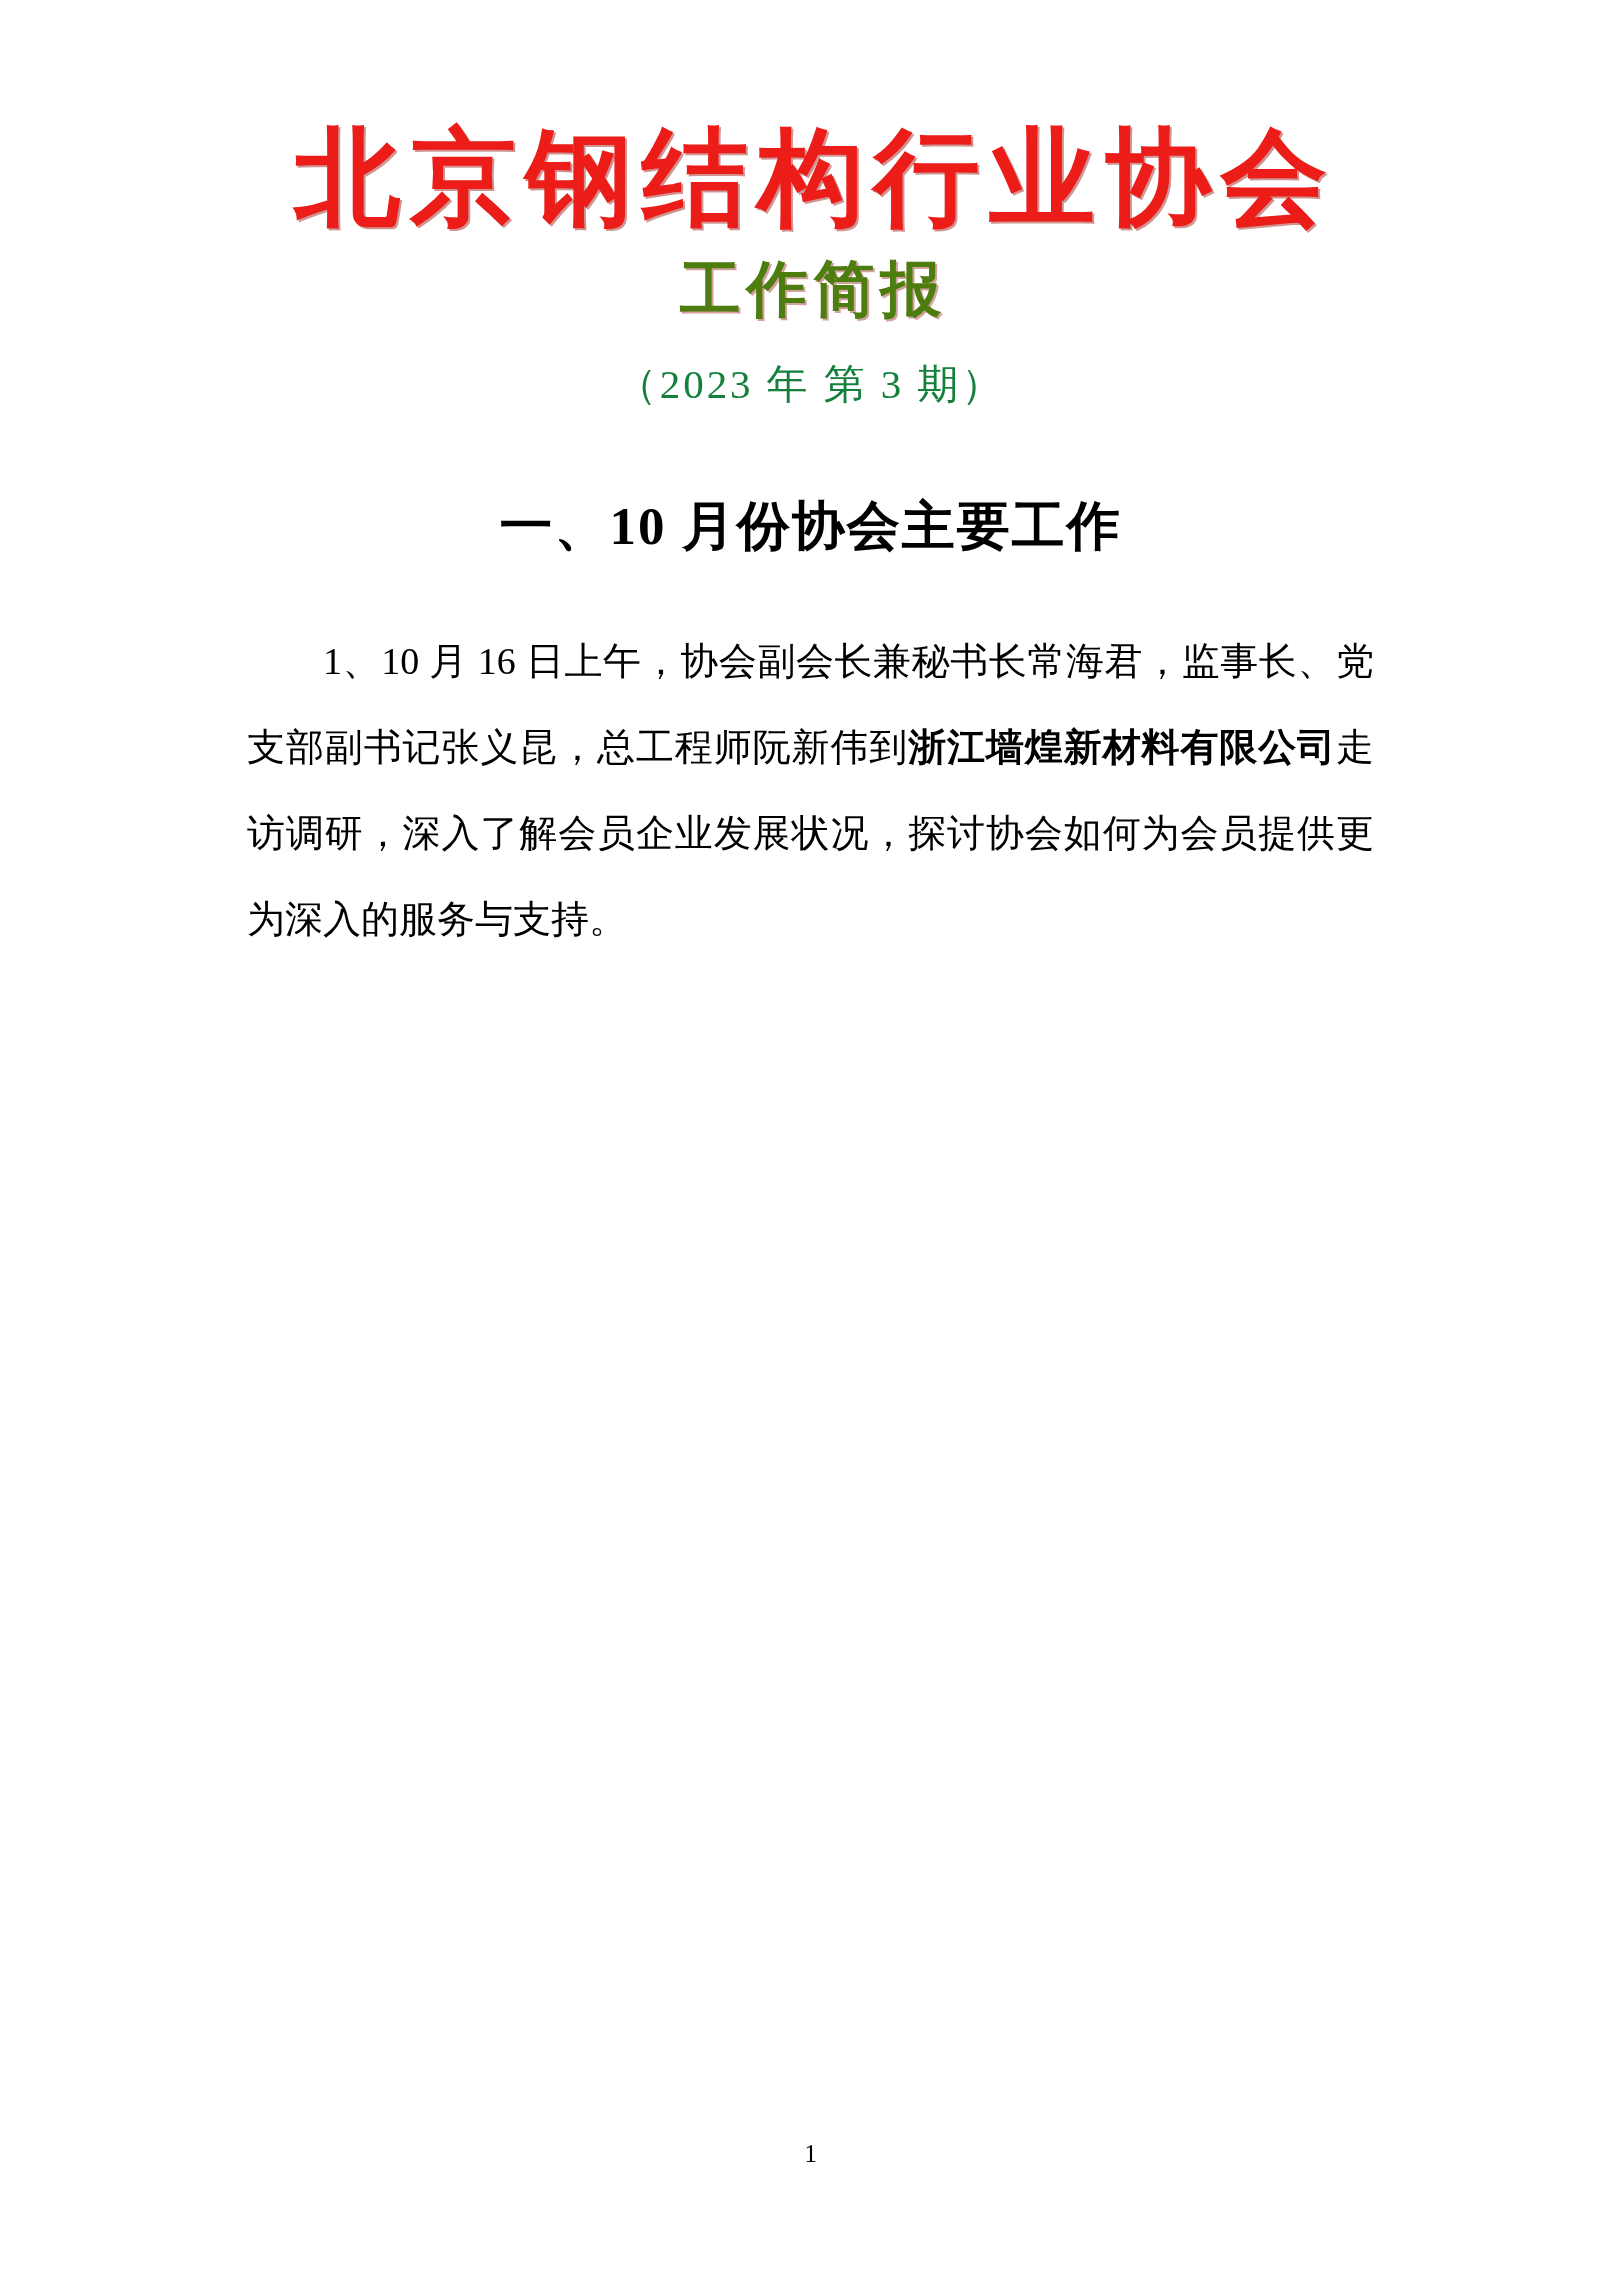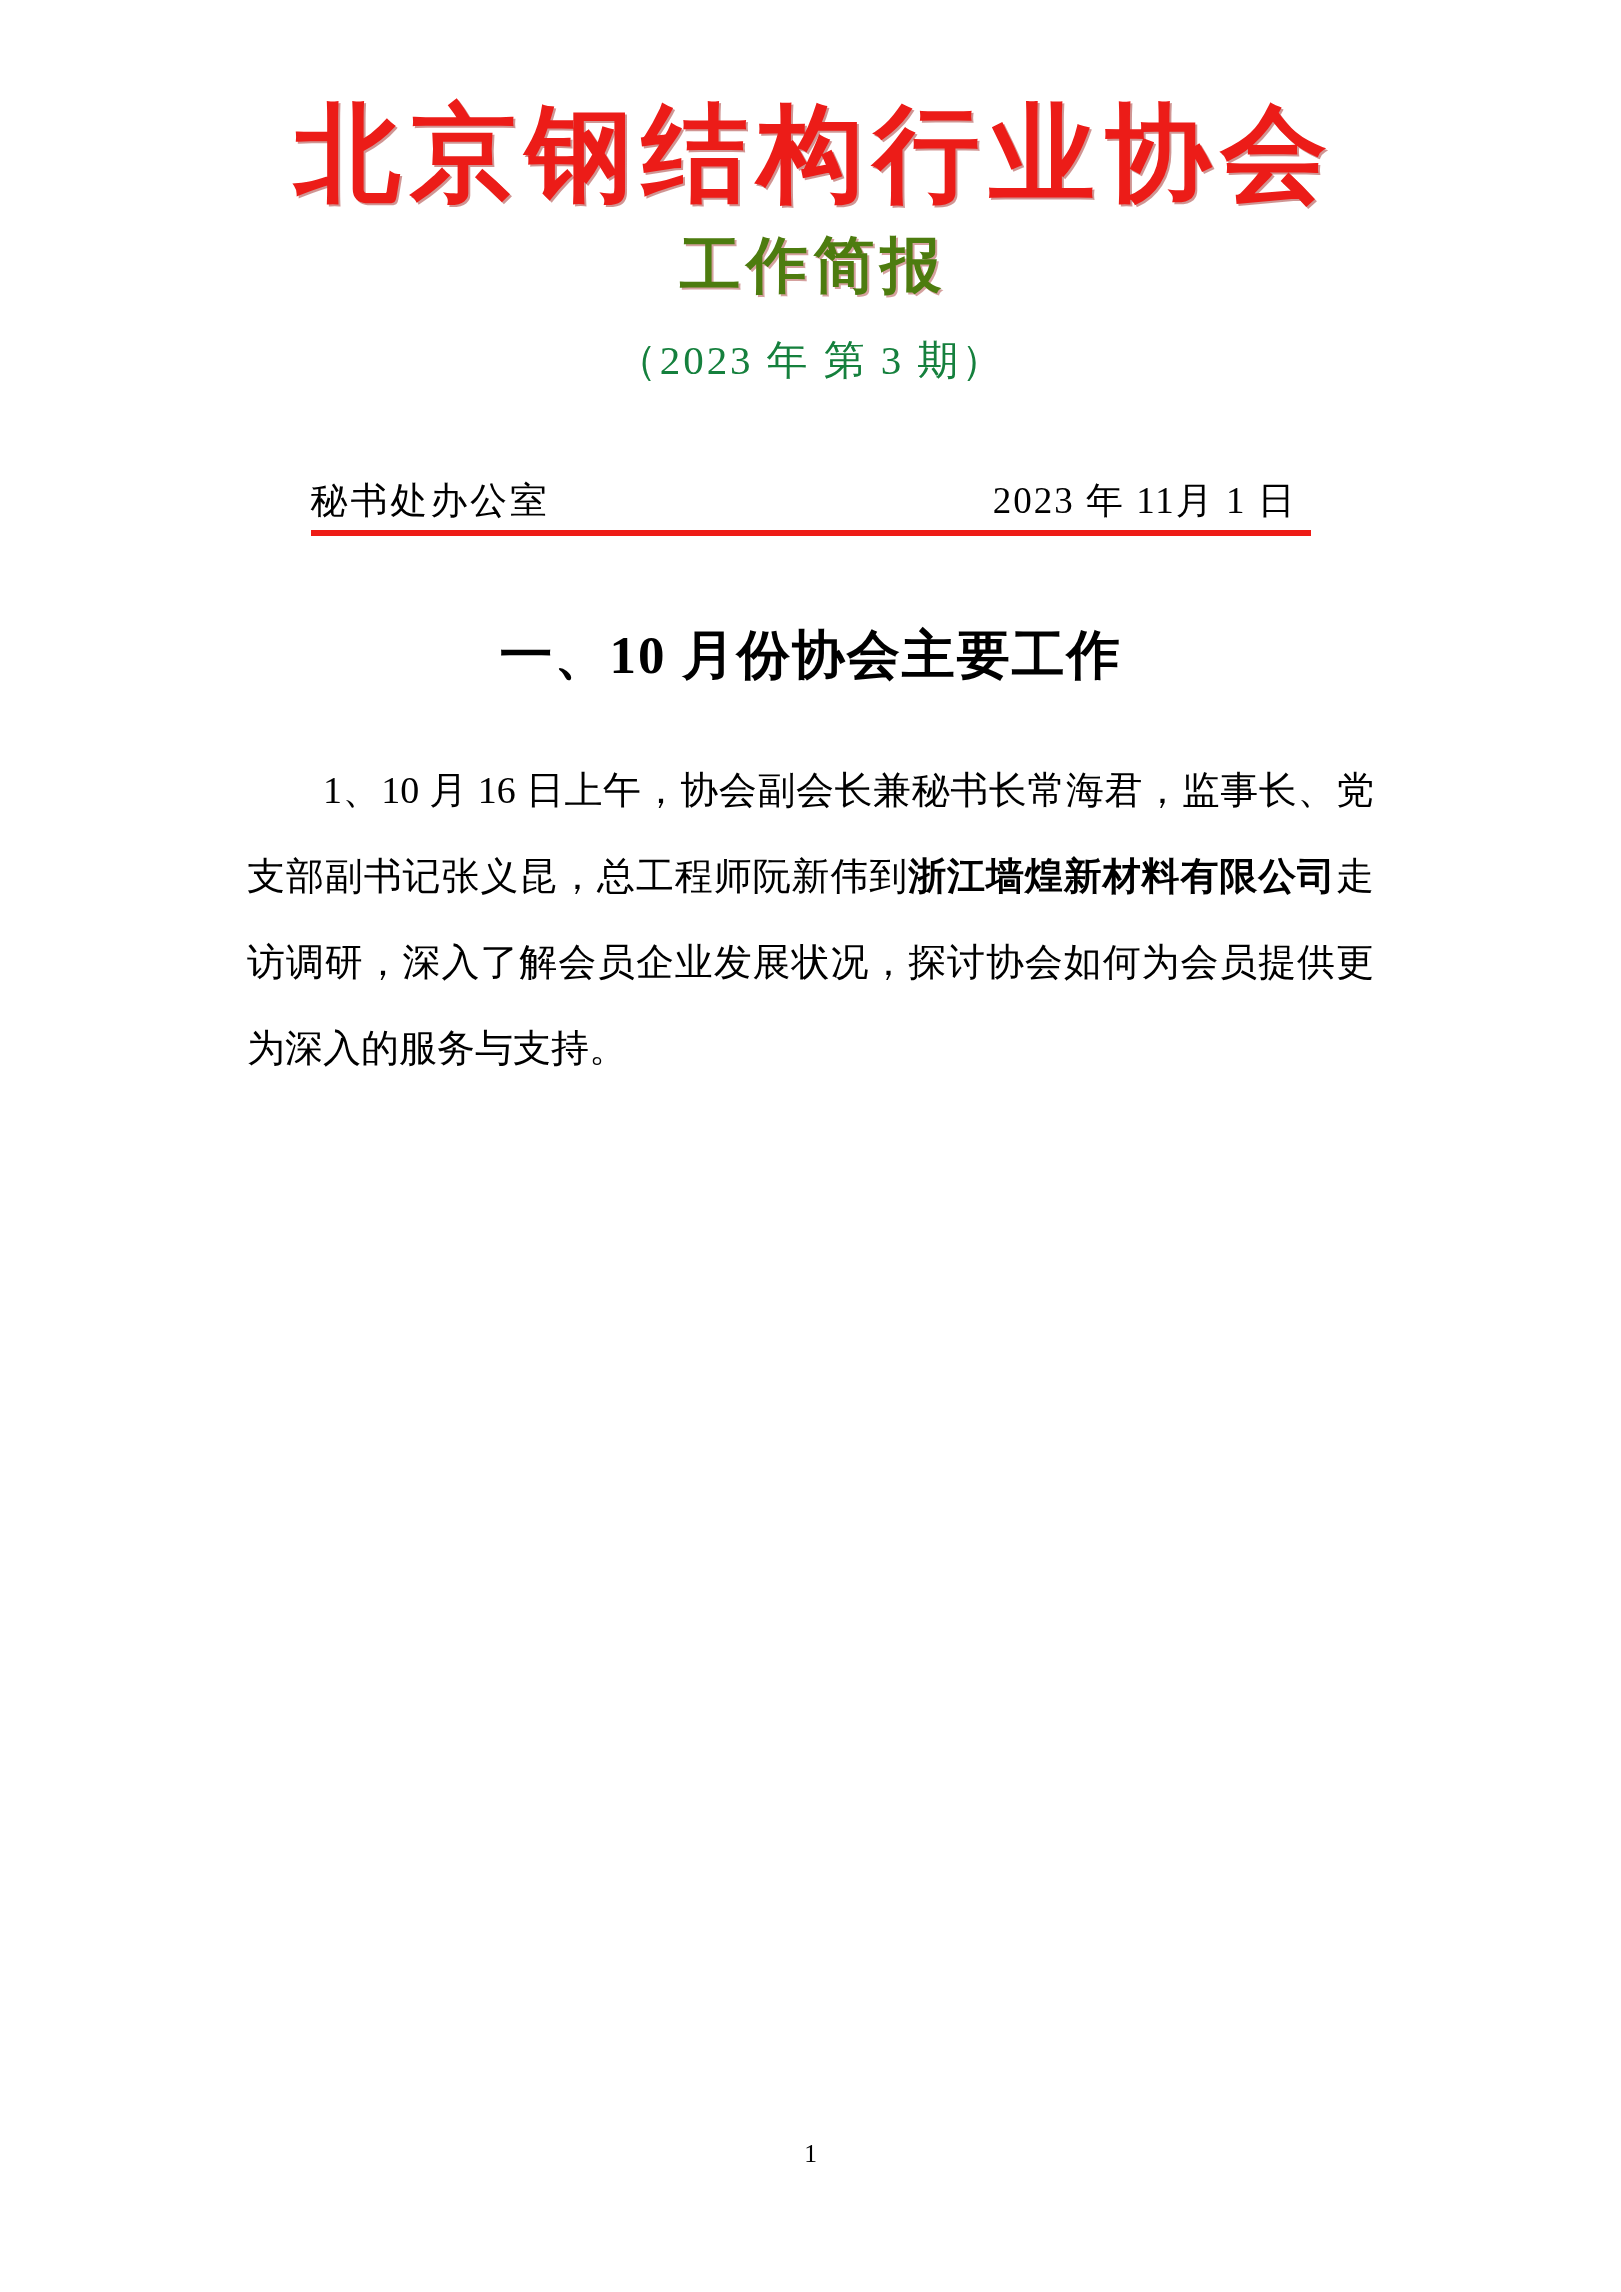--- a/index.html
+++ b/index.html
@@ -21,21 +21,21 @@
     left: 0; top: 0;
     width: 1621px;
     height: 2293px;
     box-sizing: border-box;
     padding: 0;
     background: #ffffff;
   }
 
   
   .masthead {
-    padding-top: 96px;
+    padding-top: 120px;
     text-align: center;
   }
   .masthead-title {
     color: #ec1c18;
     font-size: 106px;
     line-height: 1.08;
     font-weight: 700;
     letter-spacing: 9.8px;
     text-indent: 9.8px;
     white-space: nowrap;
@@ -148,27 +148,20 @@
 <body>
 
 <div class="page">
 
   <div class="masthead">
     <div class="masthead-title" style="color: rgb(236, 28, 24);">北京钢结构行业协会</div>
     <div class="masthead-subtitle" style="color: #4d7c0f;">工作简报</div>
     <div class="masthead-issue" style="color: #15803d;">（2023 年  第 3 期）</div>
   </div>
 
-  <div class="issue-row">
-    <div class="issue-row-inner">
-      <div class="issuer-office">秘书处办公室</div>
-      <div class="issue-date">2023 年 11月 1 日</div>
-    </div>
-    <div class="red-rule" style="background: rgb(238, 28, 22);"></div>
-  </div>
 
   <div class="section-heading">一、10 月份协会主要工作</div>
 
   <div class="body-wrap">
     <div class="para"><span>1、10 月 16 日上午，协会副会长兼秘书长常海君，监事长、党支部副书记张义昆，总工程师阮新伟到</span><b>浙江墙煌新材料有限公司</b><span>走访调研，深入了解会员企业发展状况，探讨协会如何为会员提供更为深入的服务与支持。</span></div>
   </div>
 
   <div class="page-number">1</div>
 
 </div>

